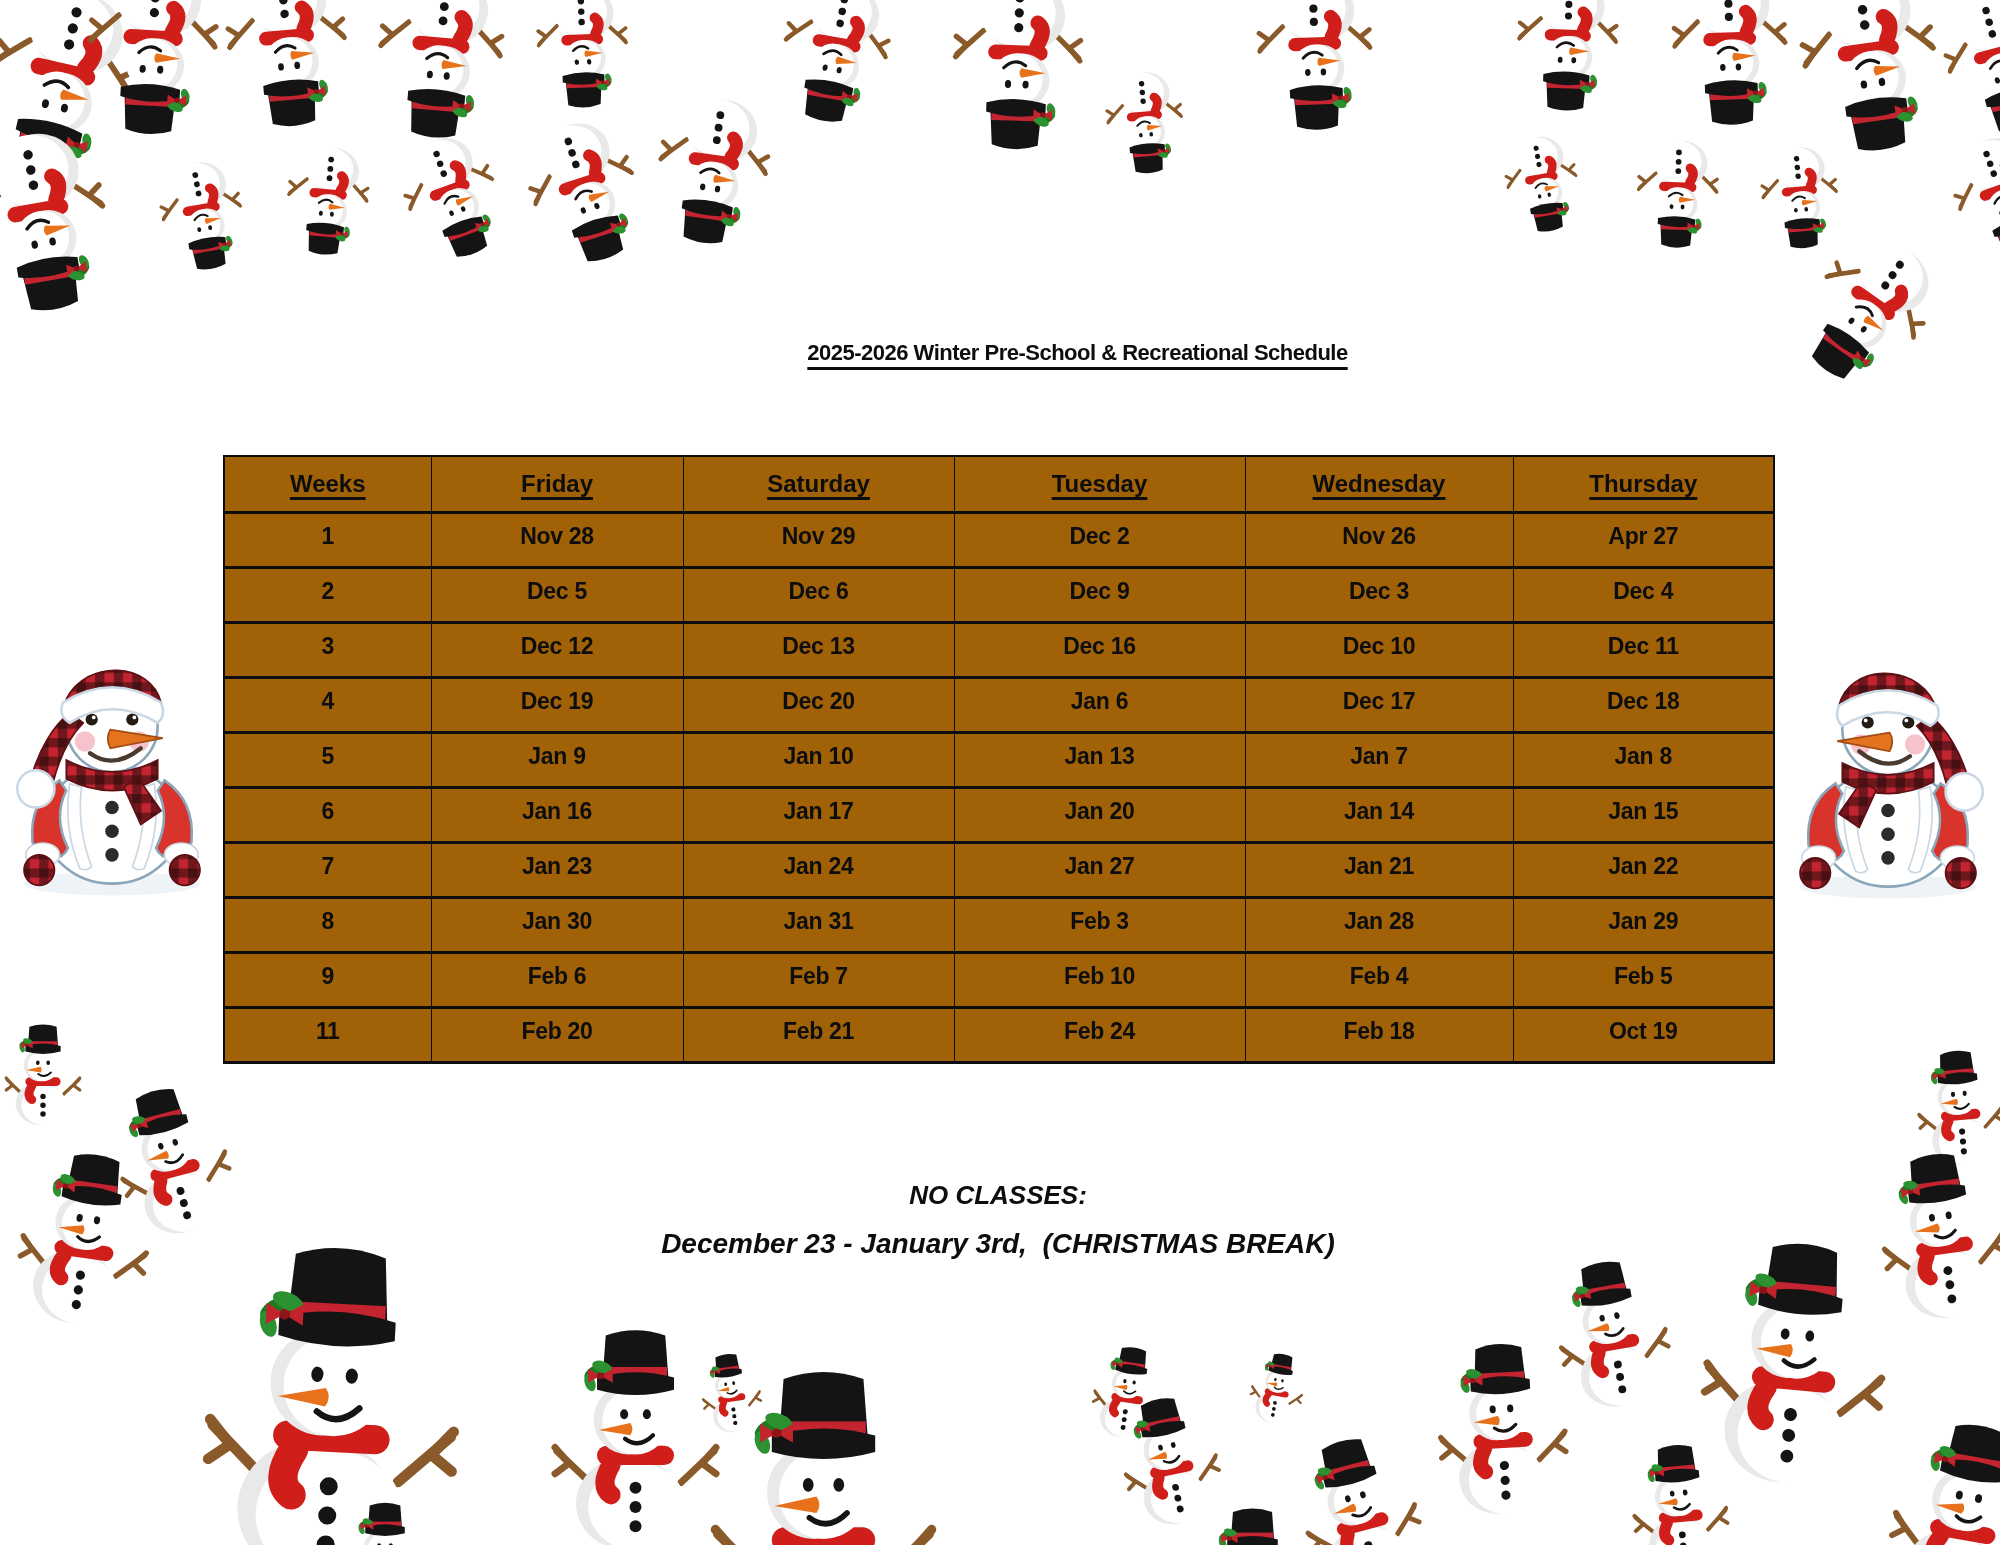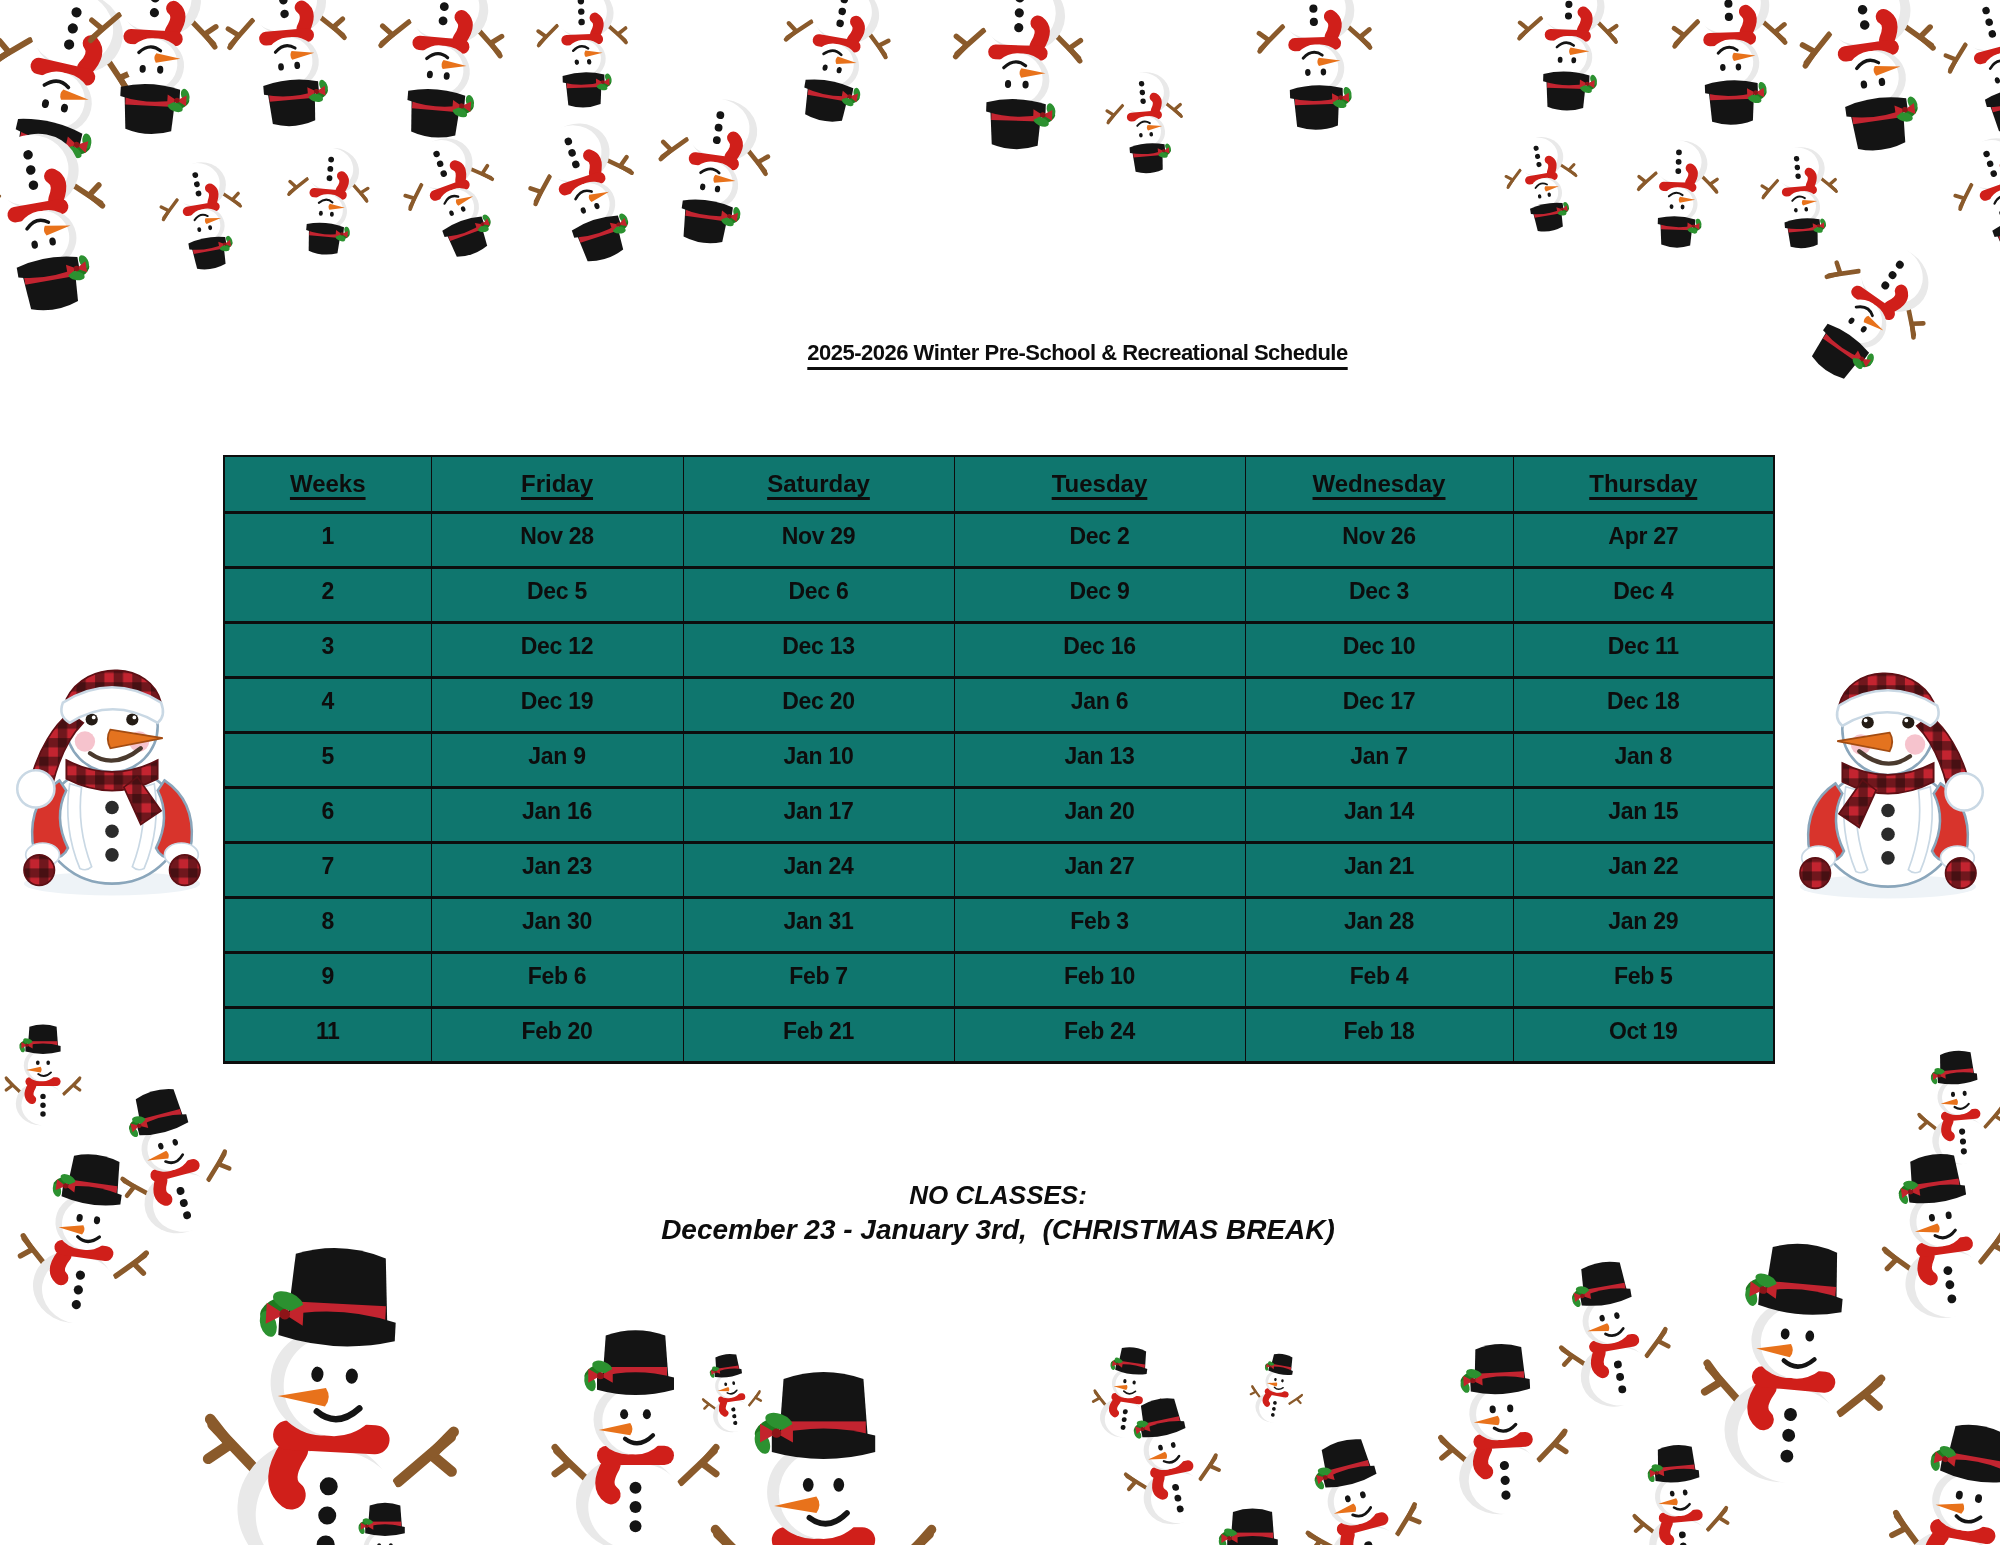--- a/index.html
+++ b/index.html
@@ -43,21 +43,21 @@
     font-size: 22px; font-weight: 700; letter-spacing: -0.5px;
     text-decoration: underline;
     text-decoration-thickness: 3px;
     text-underline-offset: 7px;
   }
   
   .sched {
     position: absolute;
     left: 223px; top: 455px; width: 1550px;
     border-collapse: collapse; table-layout: fixed;
-    background: #0f766e; z-index: 2;
+    background: #a16207; z-index: 2;
     border: 2.5px solid #0d0d0d;
   }
   .sched th {
     height: 52px;
     font-size: 24px; font-weight: 700;
     text-align: center; vertical-align: middle;
     text-decoration: underline;
     text-decoration-thickness: 2.5px;
     text-underline-offset: 5px;
     border-left: 1.5px solid #0d0d0d;
@@ -74,21 +74,21 @@
     border-top: 3px solid #0d0d0d;
     border-bottom: 3px solid #0d0d0d;
   }
   
   .notes {
     position: absolute;
     left: 223px; width: 1550px; top: 1180px;
     text-align: center; z-index: 2;
     font-style: italic; font-weight: 700;
   }
-  .notes-line1 { font-size: 26px; margin-bottom: 3px; }
+  .notes-line1 { font-size: 26px; margin-bottom: 17px; }
   .notes-line2 { font-size: 28px; white-space: pre-wrap; }
   .hidden-defs { position: absolute; width: 0; height: 0; }
 </style>
 </head>
 <body>
 
 <svg class="hidden-defs" aria-hidden="true">
   <defs>
     <pattern id="plaid" width="11" height="11" patternUnits="userSpaceOnUse">
       <rect width="11" height="11" fill="#c32430"></rect>

